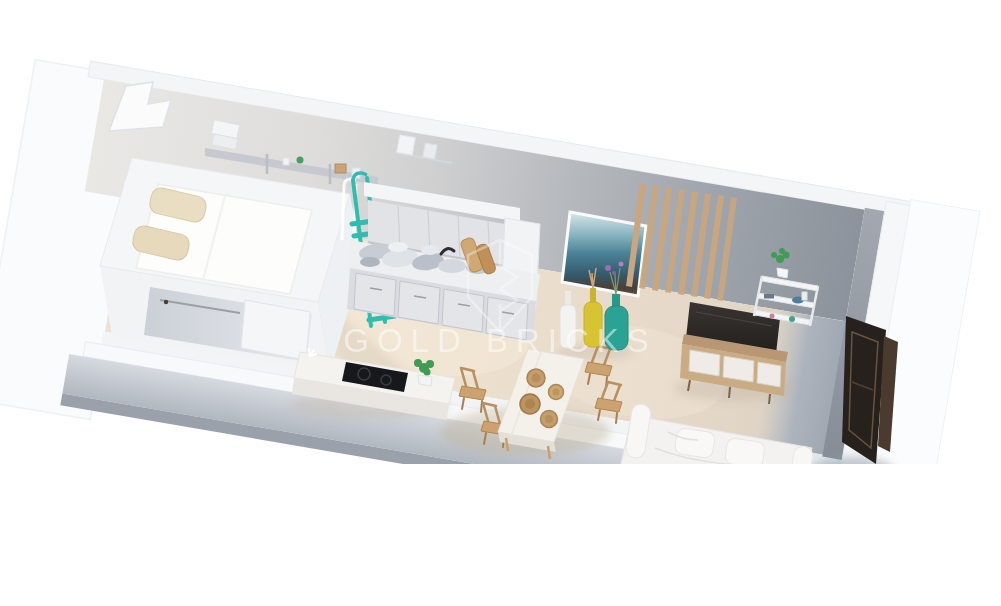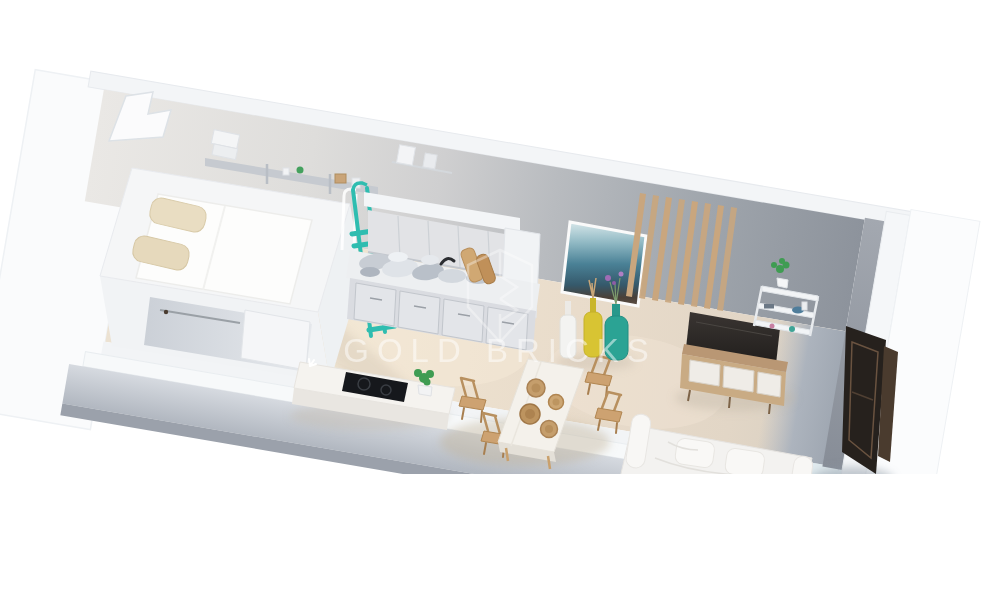--- a/index.html
+++ b/index.html
@@ -1,16 +1,16 @@
 <!DOCTYPE html>
 <html><head>
 <meta charset="utf-8">
 <style>
   html,body{margin:0;padding:0;background:#ffffff;}
-  .stage{width:1001px;height:464px;position:relative;background:#ffffff;overflow:hidden;margin-top:10px;}
+  .stage{width:1001px;height:464px;position:relative;background:#ffffff;overflow:hidden;}
   svg{display:block;}
   text.wm{font-family:"Liberation Sans","DejaVu Sans",sans-serif;font-weight:400;}
 </style>
 </head>
 <body>
 
 <div class="stage">
 <svg width="1001" height="606" viewBox="0 0 1001 606" xmlns="http://www.w3.org/2000/svg">
   <defs>
     <linearGradient id="gradTopWall" x1="0" y1="0" x2="1" y2="0">

